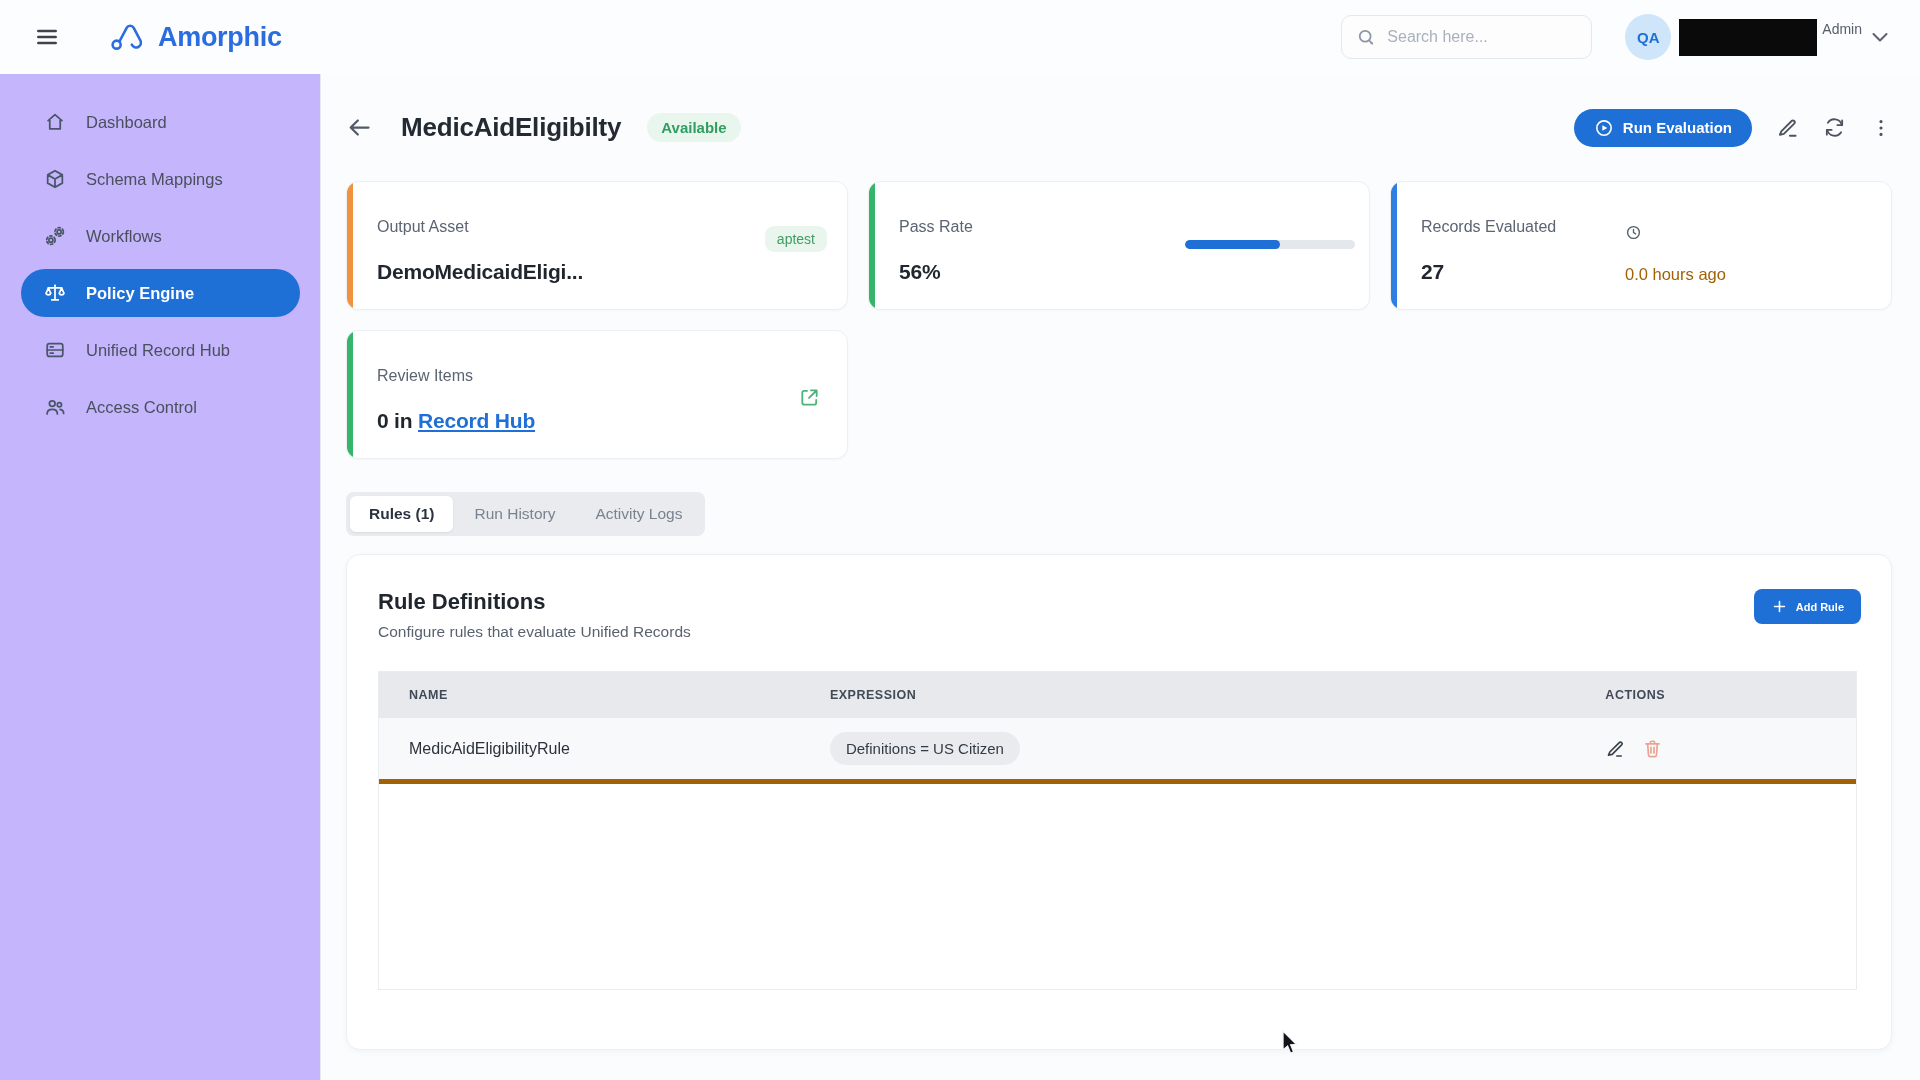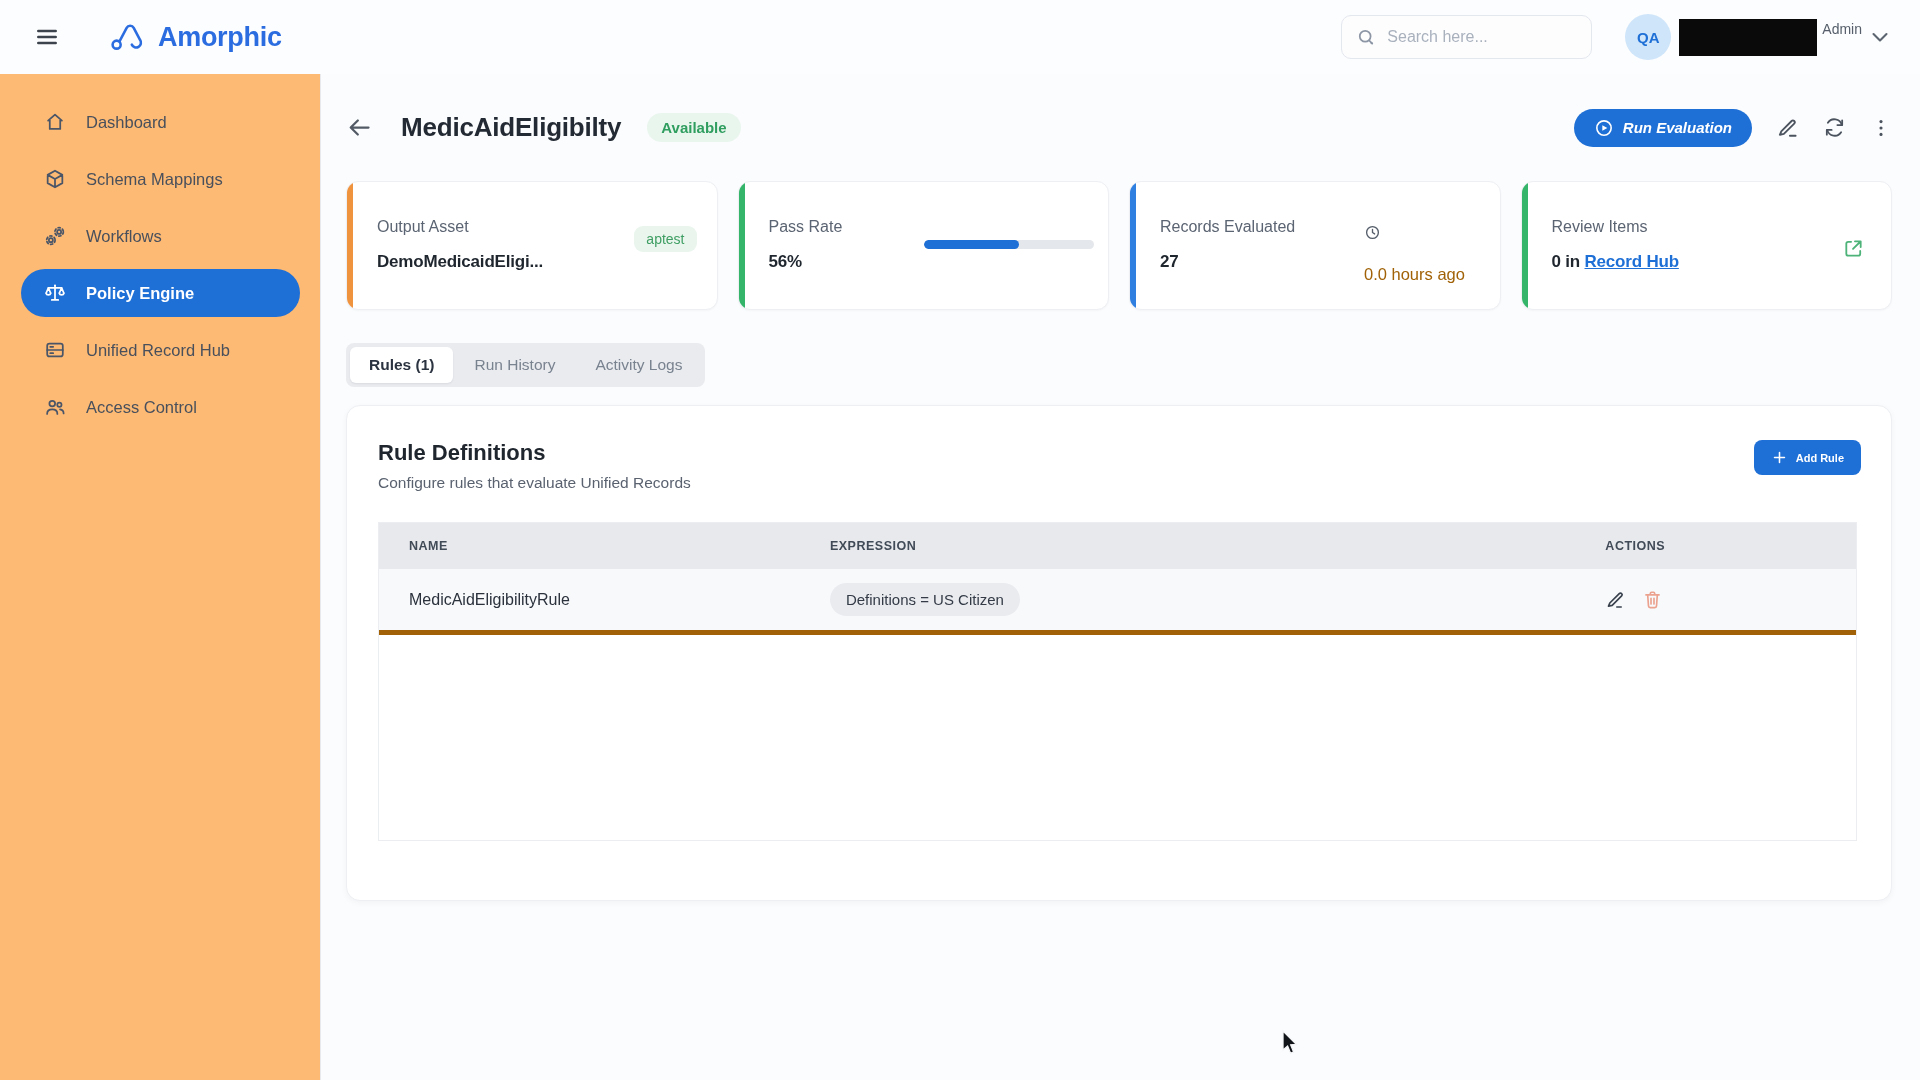--- a/index.html
+++ b/index.html
@@ -21,48 +21,48 @@
   .search-box input::placeholder { color:#a9b1bd; }
   .avatar { width:46px; height:46px; border-radius:50%; background:#cfe5fa; color:#1e6fd6;
     font-weight:700; font-size:15px; display:flex; align-items:center; justify-content:center; margin-left:33px; }
   .userblock { margin-left:8px; display:flex; flex-direction:row; }
   .redacted { width:138px; height:37px; background:#0a0a0a; }
   .user-role { font-size:14px; color:#555e6a; margin:2px 0 0 5px; }
   .chev-down { color:#5b6470; margin-left:6px; cursor:pointer; }
 
   
   .shell { display:flex; height:1006px; }
-  .sidebar { width:321px; background:#fdba74; border-right:1px solid #e7e9ed; padding:24px 20px 0 21px; flex:none; }
+  .sidebar { width:321px; background:#c4b5fd; border-right:1px solid #e7e9ed; padding:24px 20px 0 21px; flex:none; }
   .nav-item { height:48px; margin-bottom:9px; display:flex; align-items:center; gap:20px;
     padding:0 10px 0 23px; border-radius:26px; cursor:pointer; color:#49505c; font-size:16.5px; }
   .nav-item .icon { color:#4a5568; }
   .nav-item.active { background:#1e6fd6; color:#ffffff; font-weight:600; }
   .nav-item.active .icon { color:#ffffff; }
 
   .main { flex:1; padding:31px 28px 8px 25px; position:relative; }
 
   
   .page-head { display:flex; align-items:center; height:45px; }
   .back-btn { color:#525a66; cursor:pointer; }
   .page-title { font-size:26px; font-weight:700; color:#232a33; margin-left:28px; letter-spacing:-0.2px; }
   .status-badge { margin-left:26px; background:#e9f6ee; color:#2f9e5f; font-size:15px; font-weight:600;
     padding:6px 14px; border-radius:15px; }
   .head-spacer { flex:1; }
   .btn-primary { background:#1e6fd6; color:#fff; border:none; border-radius:19px; height:38px;
     display:flex; align-items:center; gap:9px; padding:0 20px; font-size:15px; font-weight:600;
-    font-family:"Liberation Sans",sans-serif; cursor:pointer;font-style:italic; }
+    font-family:"Liberation Sans",sans-serif; cursor:pointer; }
   .head-tool { margin-left:24px; color:#4b535f; cursor:pointer; }
 
   
-  .stats { margin-top:31px; display:grid; grid-template-columns:repeat(4,1fr); gap:20px; }
+  .stats { margin-top:31px; display:grid; grid-template-columns:repeat(3,1fr); gap:20px; }
   .stat-card { position:relative; height:129px; background:#ffffff; border:1px solid #edeff3;
     border-radius:12px; padding:36px 20px 0 30px; box-shadow:0 1px 2px rgba(25,35,50,0.03); overflow:hidden; }
   .stat-accent { position:absolute; left:0; top:0; bottom:0; width:6px; border-radius:12px 0 0 12px; }
   .stat-label { font-size:16px; color:#5b6472; }
-  .stat-value { font-size:17px; font-weight:700; color:#1f262e; margin-top:16px; letter-spacing:-0.2px; }
+  .stat-value { font-size:21px; font-weight:700; color:#1f262e; margin-top:24px; letter-spacing:-0.2px; }
   .stat-badge { position:absolute; top:44px; right:20px; background:#e9f5ed; color:#3f9e63;
     font-size:14px; padding:5px 12px; border-radius:9px; }
   .progress-track { position:absolute; right:14px; top:58px; width:170px; height:9px;
     background:#e4e7eb; border-radius:5px; overflow:hidden; }
   .progress-fill { height:100%; background:#1e6fd6; border-radius:5px; }
   .time-block { position:absolute; left:234px; top:42px; color:#323a45; }
   .time-block .icon { color:#545d69; }
   .time-text { font-size:16.5px; margin-top:20px; color:#a16207; }
   .hub-link { color:#1e6fd6; text-decoration:underline; font-weight:700; cursor:pointer; }
   .ext-icon { position:absolute; right:26px; top:55px; color:#4db378; cursor:pointer; }

